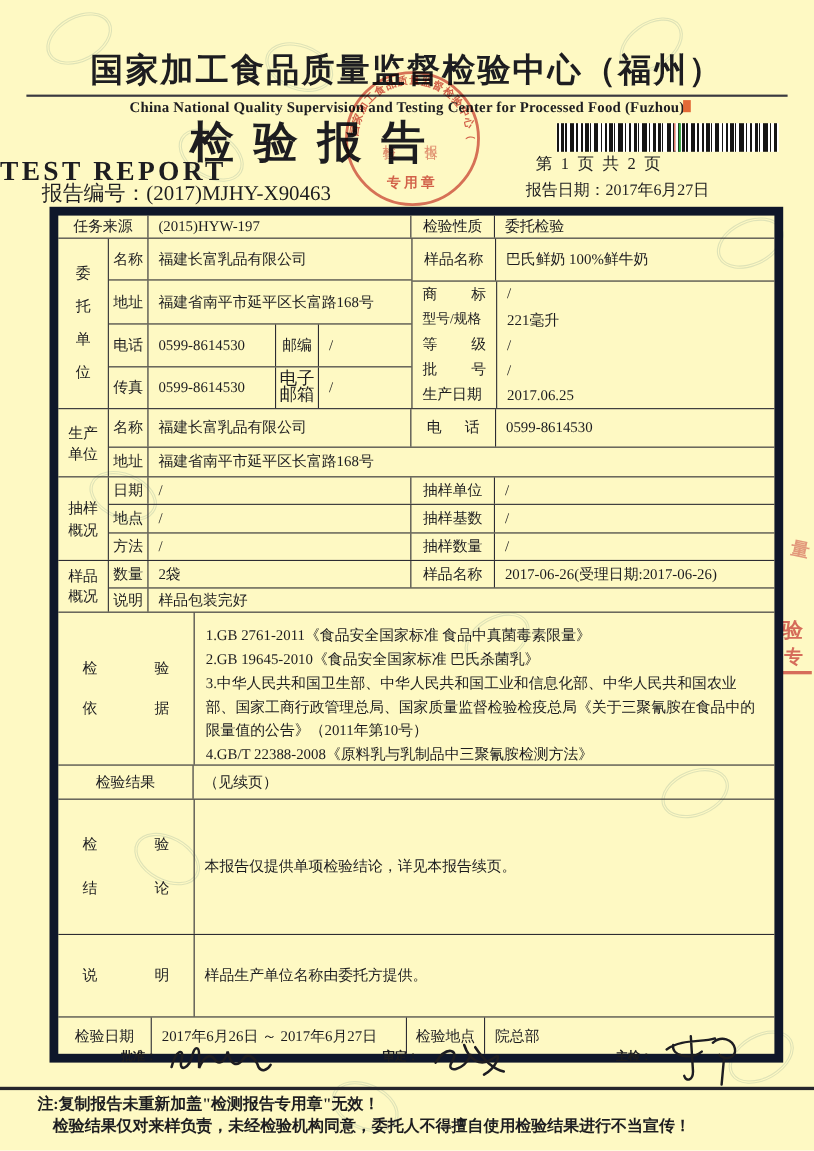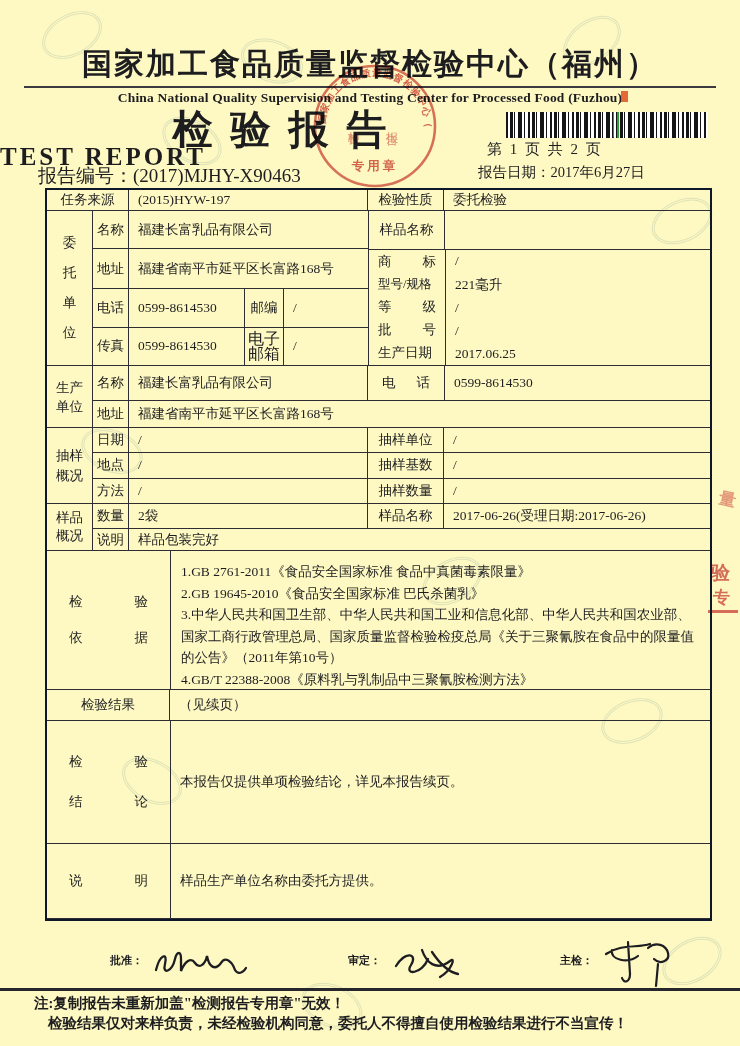--- a/index.html
+++ b/index.html
@@ -31,21 +31,21 @@
   
   .stamp{position:absolute;left:300px;top:60px;width:150px;height:136px;opacity:.82;
          mix-blend-mode:multiply;pointer-events:none;}
   .side-stamp{position:absolute;right:0;top:482px;width:38px;height:140px;color:#cc4a40;
         font-weight:bold;pointer-events:none;}
   .side-stamp .f1{position:absolute;right:4px;top:6px;font-size:17px;opacity:.55;transform:rotate(12deg);}
   .side-stamp .f2{position:absolute;right:10px;top:78px;font-size:19px;opacity:.8;}
   .side-stamp .f3{position:absolute;right:10px;top:104px;font-size:17px;opacity:.8;}
   .side-stamp .bar{position:absolute;right:2px;top:128px;width:30px;height:3px;background:#cc4a40;opacity:.8;}
   
-  .tbl{position:absolute;left:45px;top:188px;width:667px;border:2px solid #0f172a;font-size:13.5px;}
+  .tbl{position:absolute;left:45px;top:188px;width:667px;border:8px solid #0f172a;font-size:13.5px;}
   .r{display:flex;border-bottom:1px solid #2d2d33;}
   .r.nb{border-bottom:none;}
   .c{display:flex;align-items:center;border-right:1px solid #2d2d33;}
   .c.nr{border-right:none;}
   .col{display:flex;flex-direction:column;}
   .f1x{flex:1;min-width:0;}
   .lbl{justify-content:center;text-align:center;white-space:pre-line;}
   .val{padding:0 5px 0 9px;text-align:left;}
   .jlbl{display:block;white-space:pre-line;text-align:justify;text-align-last:justify;}
   .bcl{padding:0 9px;}
@@ -144,20 +144,21 @@
           <div class="c lbl" style="width:36px" data-name="client-fax-label">传真</div>
           <div class="c val" style="width:116px" data-name="client-fax-value">0599-8614530</div>
           <div class="c lbl" style="width:39px;font-size:16px;line-height:15px" data-name="email-label">电子
 邮箱</div>
           <div class="c val nr f1x" data-name="email-value">/</div>
         </div>
       </div>
       <div class="col f1x">
         <div class="r" style="height:38px">
           <div class="c lbl" style="width:76px" data-name="sample-name-label">样品名称</div>
+          <div class="c val nr f1x" data-name="sample-name-value">巴氏鲜奶 100%鲜牛奶</div>
         </div>
         <div class="r nb f1x">
           <div class="col" style="width:76px;border-right:1px solid #2d2d33;justify-content:space-around">
             <span class="jlbl bcl" data-name="trademark-label">商标</span>
             <span class="bcl" style="font-size:12.5px" data-name="model-label">型号/规格</span>
             <span class="jlbl bcl" data-name="grade-label">等级</span>
             <span class="jlbl bcl" data-name="batch-label">批号</span>
             <span class="bcl" data-name="prod-date-label">生产日期</span>
           </div>
           <div class="col f1x" style="justify-content:space-around">
@@ -260,20 +261,26 @@
       <div class="c val nr f1x" data-name="conclusion-value">本报告仅提供单项检验结论，详见本报告续页。</div>
     </div>
 
     <div class="r" style="height:74px">
       <div class="c" style="width:123px">
           <span class="jlbl" style="padding:0 22px;width:100%" data-name="remark-label">说明</span>
         </div>
       <div class="c val nr f1x" data-name="remark-value">样品生产单位名称由委托方提供。</div>
     </div>
 
+    <div class="r nb" style="height:33px">
+      <div class="c lbl" style="width:85px" data-name="test-date-label">检验日期</div>
+      <div class="c val" style="width:232px" data-name="test-date-value">2017年6月26日 ～ 2017年6月27日</div>
+      <div class="c lbl" style="width:71px" data-name="test-place-label">检验地点</div>
+      <div class="c val nr f1x" data-name="test-place-value">院总部</div>
+    </div>
   </div>
 
   <div class="sig-label" style="left:110px;top:953px" data-name="approve-label">批准：</div>
   <svg class="sig" style="left:150px;top:944px" width="100" height="42" viewBox="0 0 100 42" data-name="approve-signature">
     <path d="M6,26 C10,10 18,8 15,20 C12,31 22,28 25,15 C27,7 31,7 31,15 L31,27 C35,17 41,13 45,19 C49,25 55,21 57,12 C59,23 65,27 71,19 C75,12 82,17 85,26 C88,31 93,29 96,24" fill="none" stroke="#1d1d22" stroke-width="2.3" stroke-linecap="round"></path>
   </svg>
   <div class="sig-label" style="left:348px;top:953px" data-name="review-label">审定：</div>
   <svg class="sig" style="left:388px;top:944px" width="78" height="42" viewBox="0 0 78 42" data-name="review-signature">
     <path d="M8,22 C18,6 30,10 23,21 C16,32 34,30 40,15 M34,6 C38,18 48,28 62,17 C68,12 64,26 52,33 M44,8 C52,20 60,28 70,30" fill="none" stroke="#1d1d22" stroke-width="2.3" stroke-linecap="round"></path>
   </svg>

